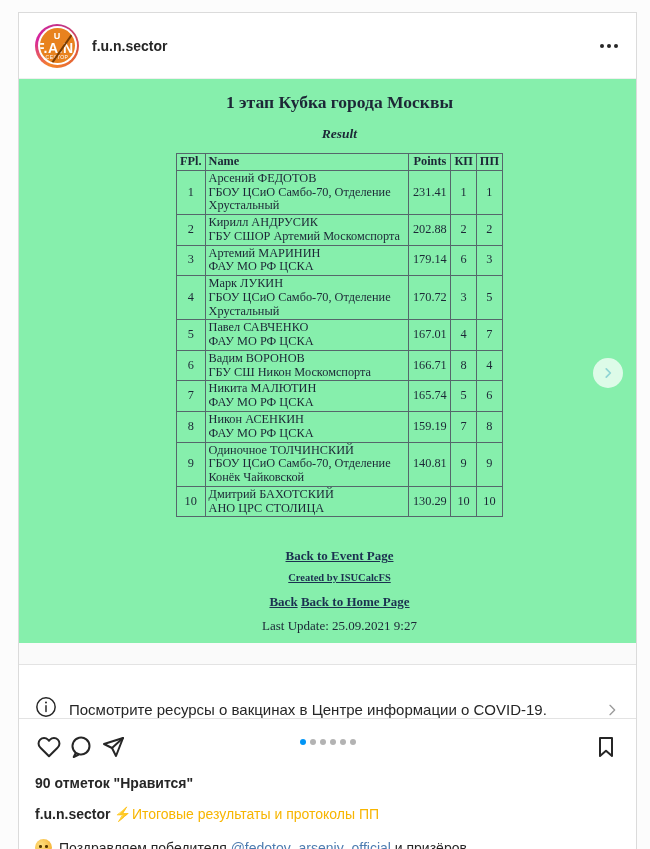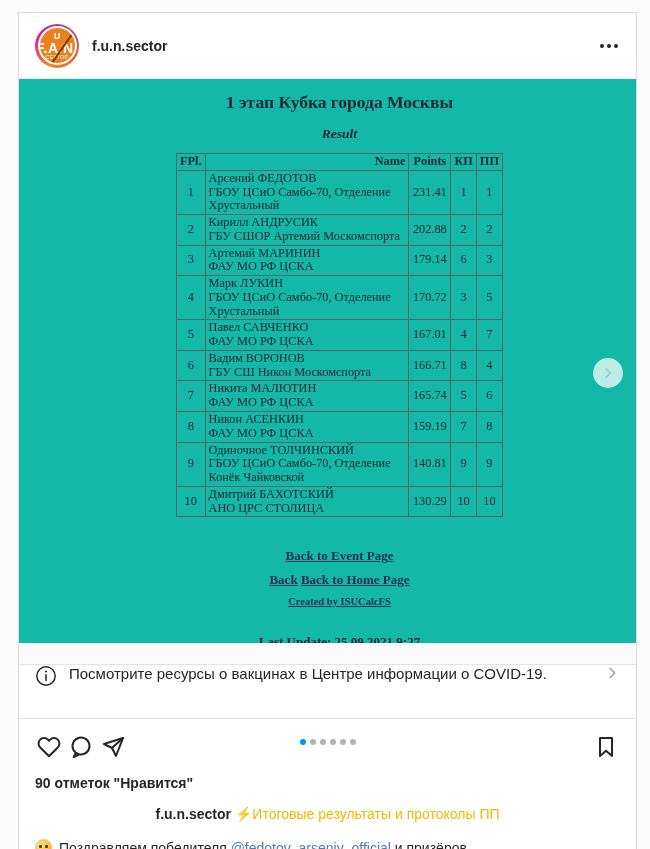--- a/index.html
+++ b/index.html
@@ -23,69 +23,69 @@
   .avatar::after { content:""; position:absolute; left:-4px; top:24px; width:46px; height:2px;
                    background:#7a3c00; transform:rotate(-55deg); }
   .avatar .l1 { font-size:9px; font-weight:bold; }
   .avatar .l2 { font-size:14px; font-weight:bold; letter-spacing:.5px; }
   .avatar .l3 { font-size:5px; letter-spacing:.5px; }
   .username { font-weight:bold; font-size:14px; margin-left:13px; }
   .more-btn { margin-left:auto; display:flex; gap:3px; padding:6px 2px; cursor:pointer; }
   .more-btn i { width:4px; height:4px; border-radius:50%; background:#262626; }
 
   
-  .media { position:relative; height:564px; background:#14b8a6; overflow:hidden;
+  .media { position:relative; height:564px; background:#86efac; overflow:hidden;
            font-family:"Liberation Serif","DejaVu Serif",serif; color:#1c2736;
            text-align:center; padding-top:12px;padding-left:24px; }
   .media h1 { font-size:17.5px; line-height:22px; font-weight:bold; }
   .media h2 { font-size:17.5px; line-height:22px; font-weight:bold; margin-top:8px; }
   .media h3 { font-size:13.5px; font-weight:bold; margin-top:13px;font-style:italic; }
 
   table.results { border-collapse:collapse; margin:11px auto 0; width:327px;
                   font-size:12.3px; line-height:1.12; }
   table.results th, table.results td { border:1px solid #55676b; padding:1px 3px;
                   color:#1c2736; }
   table.results th { font-weight:bold; }
   th.col-fpl { width:26px; text-align:left; }
-  th.col-name { text-align:right; }
+  th.col-name { text-align:left; }
   th.col-points { width:42px; }
   th.col-kp { width:22px; }
   th.col-pp { width:22px; }
   td.place, td.points, td.kp, td.pp { text-align:center; }
   td.name-cell { text-align:left; }
   td.name-cell .club { display:block; }
 
   .media-links { margin-top:31px; font-size:13px; font-weight:bold; }
   .media-links a { color:#1b3150; text-decoration:underline; cursor:pointer; }
   .link-row { margin-bottom:7px; height:17px; }
   .credit-row { font-size:10.5px; margin-top:2px; height:15px; }
-  .last-update { font-size:13px; font-weight:bold; margin-top:23px; }
+  .last-update { font-size:13px; font-weight:normal; margin-top:7px; }
 
   .next-btn { position:absolute; right:13px; top:279px; width:30px; height:30px;
               border-radius:50%; background:rgba(255,255,255,.72);
               display:flex; align-items:center; justify-content:center; cursor:pointer; }
 
   
   .media-strip { height:21px; background:#fafafa; }
   .covid-banner { height:55px; border-top:1px solid #e3e3e3; border-bottom:1px solid #e3e3e3;
-                  display:flex; align-items:flex-start; padding:0 16px; background:#fff; cursor:pointer; }
+                  display:flex; align-items:flex-end; padding:0 16px; background:#fff; cursor:pointer; }
   .covid-banner .txt { font-size:15px; margin-left:12px; color:#262626; }
   .covid-banner .chev { margin-left:auto; }
 
   .action-bar { position:relative; display:flex; align-items:center; padding:12px 14px 8px; }
   .action-bar .icon-btn { padding:4px; cursor:pointer; display:flex; }
   .action-bar svg { display:block; }
   .dots { position:absolute; left:0; right:0; top:20px; display:flex; gap:4px;
           justify-content:center; pointer-events:none; }
   .dots i { width:6px; height:6px; border-radius:50%; background:#b3b3b3; }
   .dots i.active { background:#0095f6; }
   .bookmark { margin-left:auto; }
 
   .likes { font-size:14px; font-weight:bold; padding:0 16px; margin-top:4px; }
-  .caption { font-size:14px; padding:0 16px; margin-top:14px; line-height:18px;text-align:center; }
+  .caption { font-size:14px; padding:0 16px; margin-top:14px; line-height:18px; }
   .caption .cap-user { font-weight:bold; margin-right:4px; }
   .caption .zap { color:#f7b500; }
   .caption2 { font-size:14px; padding:0 16px; margin-top:16px; display:flex; align-items:center; }
   .party-emoji { width:17px; height:17px; border-radius:50%; flex:0 0 auto;
                  background:radial-gradient(circle at 35% 35%, #ffe080, #f6b73c 70%, #e89a20);
                  position:relative; margin-right:7px; }
   .party-emoji::before { content:""; position:absolute; left:4px; top:6px; width:2.5px; height:2.5px;
                  border-radius:50%; background:#5a3a00; box-shadow:6px 0 0 #5a3a00; }
   .party-emoji::after { content:""; position:absolute; left:6px; top:11px; width:5px; height:2.5px;
                  border-bottom:1.6px solid #5a3a00; border-radius:0 0 5px 5px; }
@@ -195,25 +195,25 @@
         <td class="name-cell"><span>Дмитрий БАХОТСКИЙ</span><span class="club">АНО ЦРС СТОЛИЦА</span></td>
         <td class="points">130.29</td>
         <td class="kp">10</td>
         <td class="pp">10</td>
       </tr>
     </tbody>
       </table>
 
     <div class="media-links">
       <div class="link-row"><a>Back to Event Page</a></div>
+      <div class="link-row credit-row"><a>Created by ISUCalcFS</a></div>
       <div class="link-row">
         <a>Back</a>
         <a>Back to Home Page</a>
       </div>
-      <div class="link-row credit-row"><a>Created by ISUCalcFS</a></div>
     </div>
     <div class="last-update">Last Update: 25.09.2021 9:27</div>
 
     <div class="next-btn">
       <svg width="14" height="14" viewBox="0 0 24 24" fill="none" stroke="#8fd4d4" stroke-width="3" stroke-linecap="round" stroke-linejoin="round">
           <polyline points="9 5 16 12 9 19"></polyline>
         </svg>
     </div>
   </div>
 

